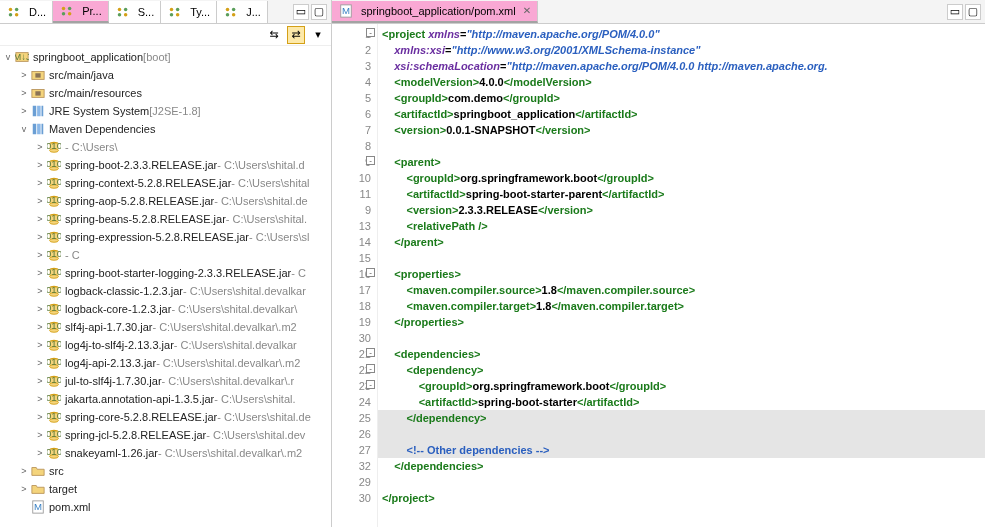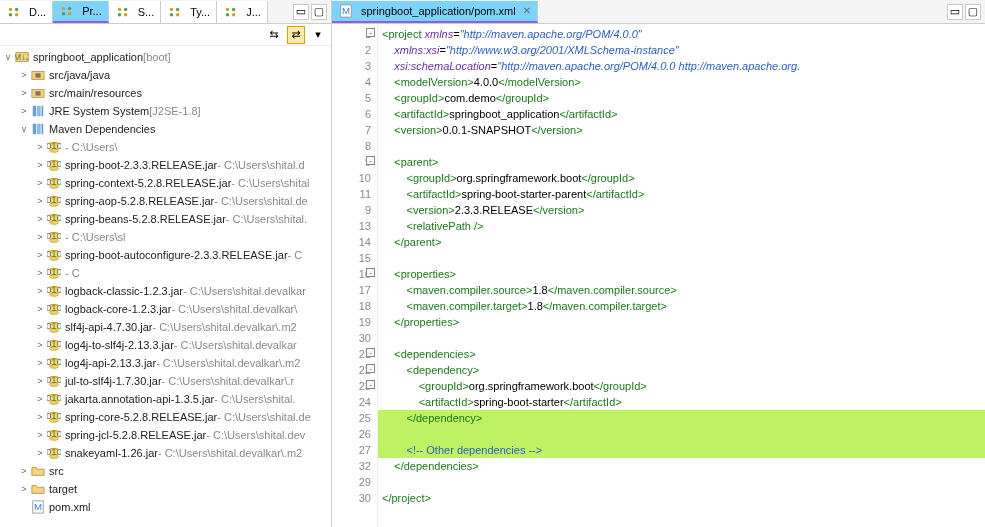--- a/index.html
+++ b/index.html
@@ -1,41 +1,41 @@
 <!DOCTYPE html>
 <html><head>
 <meta charset="utf-8">
 <style>
 * { margin: 0; padding: 0; box-sizing: border-box; font-family: "Segoe UI", Tahoma, sans-serif; font-size: 11px; }
 body { background: #fff; display: flex; width: 985px; height: 527px; overflow: hidden; }
 .left-panel { width: 332px; border-right: 1px solid #ccc; display: flex; flex-direction: column; }
 .right-panel { flex: 1; display: flex; flex-direction: column; }
 .tab-bar { display: flex; align-items: center; background: #f4f4f4; border-bottom: 1px solid #ccc; height: 24px; position: relative; }
 .tab { display: flex; align-items: center; padding: 2px 6px; border-right: 1px solid #ccc; background: #fff; height: 22px; cursor: pointer; gap: 4px; }
-.tab.active { background: #7dd3fc; border-bottom: 2px solid #8b5cf6; }
+.tab.active { background: #f9a8d4; border-bottom: 2px solid #a3a3a3; }
 .tab-close { color: #666; margin-left: 3px; font-size: 10px; }
 .tab-spacer { flex: 1; }
 .tab-controls { display: flex; gap: 2px; padding-right: 4px; }
 .tab-controls span { width: 16px; height: 16px; display: flex; align-items: center; justify-content: center; border: 1px solid #ccc; background: #fff; }
 .toolbar { display: flex; justify-content: flex-end; align-items: center; height: 22px; padding: 0 4px; gap: 4px; border-bottom: 1px solid #eee; }
 .toolbar-btn { width: 18px; height: 18px; display: flex; align-items: center; justify-content: center; border: 1px solid transparent; }
 .toolbar-btn.active { background: #fde9a9; border: 1px solid #d4a017; }
 .tree { flex: 1; overflow: auto; padding: 2px 0; }
 .tree-item { display: flex; align-items: center; padding: 1px 2px; white-space: nowrap; cursor: pointer; height: 18px; }
 .arrow { width: 12px; display: inline-flex; justify-content: center; color: #666; font-size: 9px; }
 .icon { width: 16px; height: 16px; display: inline-flex; align-items: center; justify-content: center; margin-right: 3px; font-size: 11px; }
 .tree-label { color: #222; }
 .tree-suffix { color: #888; }
 .editor-area { flex: 1; display: flex; overflow: hidden; }
 .gutter { width: 46px; background: #fff; border-right: 1px solid #eee; text-align: right; padding-right: 6px; color: #888; font-family: Consolas, monospace; font-size: 12px; line-height: 16px; padding-top: 2px; }
 .gutter-line { height: 16px; position: relative; }
 .fold { position: absolute; right: -4px; top: 2px; width: 9px; height: 9px; border: 1px solid #888; font-size: 8px; line-height: 7px; text-align: center; background: #fff; color: #444; }
 .code { flex: 1; font-family: Consolas, monospace; font-size: 12px; line-height: 16px; padding-top: 2px; overflow: hidden; white-space: pre; }
-.code-line { height: 16px; padding-left: 4px; }
-.code-line.highlight { background: #bef264; }
+.code-line { height: 16px; padding-left: 4px; font-weight: bold; }
+.code-line.highlight { background: #e5e5e5; }
 .tag { color: #1a7a1a; }
 .attr { color: #6a2ea0; font-style: italic; }
 .str { color: #2a5fbf; font-style: italic; }
 .txt { color: #000; }
 .cmt { color: #2a5fbf; }
 .icon svg { width: 14px; height: 14px; }
 </style>
 </head>
 <body>
 
@@ -123,21 +123,21 @@
     </div>
     <div id="tree-items">
         <div class="tree-item" style="padding-left: 18px;">
           <span class="arrow">&gt;</span>
           <span class="icon">
             <svg viewBox="0 0 16 16">
               <rect x="1" y="4" width="14" height="9" fill="#f4d47c" stroke="#b8935a"></rect>
               <rect x="5" y="6" width="6" height="5" fill="#8b7355"></rect>
             </svg>
           </span>
-          <span class="tree-label">src/java/java</span>
+          <span class="tree-label">src/main/java</span>
           <span class="tree-suffix"></span>
         </div>
         <div class="tree-item" style="padding-left: 18px;">
           <span class="arrow">&gt;</span>
           <span class="icon">
             <svg viewBox="0 0 16 16">
               <rect x="1" y="4" width="14" height="9" fill="#f4d47c" stroke="#b8935a"></rect>
               <rect x="5" y="6" width="6" height="5" fill="#8b7355"></rect>
             </svg>
           </span>
@@ -235,45 +235,46 @@
         <div class="tree-item" style="padding-left: 34px;">
           <span class="arrow">&gt;</span>
           <span class="icon">
             <svg viewBox="0 0 16 16">
               <ellipse cx="8" cy="4" rx="5" ry="2" fill="#d4a017"></ellipse>
               <rect x="3" y="4" width="10" height="8" fill="#f4d47c"></rect>
               <ellipse cx="8" cy="12" rx="5" ry="2" fill="#f4d47c" stroke="#d4a017"></ellipse>
               <text x="8" y="10" font-size="6" text-anchor="middle" fill="#5a7a3a">010</text>
             </svg>
           </span>
+          <span class="tree-label">spring-expression-5.2.8.RELEASE.jar</span>
           <span class="tree-suffix"> - C:\Users\sl</span>
         </div>
         <div class="tree-item" style="padding-left: 34px;">
           <span class="arrow">&gt;</span>
           <span class="icon">
             <svg viewBox="0 0 16 16">
               <ellipse cx="8" cy="4" rx="5" ry="2" fill="#d4a017"></ellipse>
               <rect x="3" y="4" width="10" height="8" fill="#f4d47c"></rect>
               <ellipse cx="8" cy="12" rx="5" ry="2" fill="#f4d47c" stroke="#d4a017"></ellipse>
               <text x="8" y="10" font-size="6" text-anchor="middle" fill="#5a7a3a">010</text>
             </svg>
           </span>
-          <span class="tree-label">spring-boot-autoconfigure-2.3.3.RELEASE.jar</span>
           <span class="tree-suffix"> - C</span>
         </div>
         <div class="tree-item" style="padding-left: 34px;">
           <span class="arrow">&gt;</span>
           <span class="icon">
             <svg viewBox="0 0 16 16">
               <ellipse cx="8" cy="4" rx="5" ry="2" fill="#d4a017"></ellipse>
               <rect x="3" y="4" width="10" height="8" fill="#f4d47c"></rect>
               <ellipse cx="8" cy="12" rx="5" ry="2" fill="#f4d47c" stroke="#d4a017"></ellipse>
               <text x="8" y="10" font-size="6" text-anchor="middle" fill="#5a7a3a">010</text>
             </svg>
           </span>
+          <span class="tree-label">spring-boot-starter-logging-2.3.3.RELEASE.jar</span>
           <span class="tree-suffix"> - C</span>
         </div>
         <div class="tree-item" style="padding-left: 34px;">
           <span class="arrow">&gt;</span>
           <span class="icon">
             <svg viewBox="0 0 16 16">
               <ellipse cx="8" cy="4" rx="5" ry="2" fill="#d4a017"></ellipse>
               <rect x="3" y="4" width="10" height="8" fill="#f4d47c"></rect>
               <ellipse cx="8" cy="12" rx="5" ry="2" fill="#f4d47c" stroke="#d4a017"></ellipse>
               <text x="8" y="10" font-size="6" text-anchor="middle" fill="#5a7a3a">010</text>
@@ -298,21 +299,21 @@
         <div class="tree-item" style="padding-left: 34px;">
           <span class="arrow">&gt;</span>
           <span class="icon">
             <svg viewBox="0 0 16 16">
               <ellipse cx="8" cy="4" rx="5" ry="2" fill="#d4a017"></ellipse>
               <rect x="3" y="4" width="10" height="8" fill="#f4d47c"></rect>
               <ellipse cx="8" cy="12" rx="5" ry="2" fill="#f4d47c" stroke="#d4a017"></ellipse>
               <text x="8" y="10" font-size="6" text-anchor="middle" fill="#5a7a3a">010</text>
             </svg>
           </span>
-          <span class="tree-label">slf4j-api-4.7.30.jar</span>
+          <span class="tree-label">slf4j-api-1.7.30.jar</span>
           <span class="tree-suffix"> - C:\Users\shital.devalkar\.m2</span>
         </div>
         <div class="tree-item" style="padding-left: 34px;">
           <span class="arrow">&gt;</span>
           <span class="icon">
             <svg viewBox="0 0 16 16">
               <ellipse cx="8" cy="4" rx="5" ry="2" fill="#d4a017"></ellipse>
               <rect x="3" y="4" width="10" height="8" fill="#f4d47c"></rect>
               <ellipse cx="8" cy="12" rx="5" ry="2" fill="#f4d47c" stroke="#d4a017"></ellipse>
               <text x="8" y="10" font-size="6" text-anchor="middle" fill="#5a7a3a">010</text>

